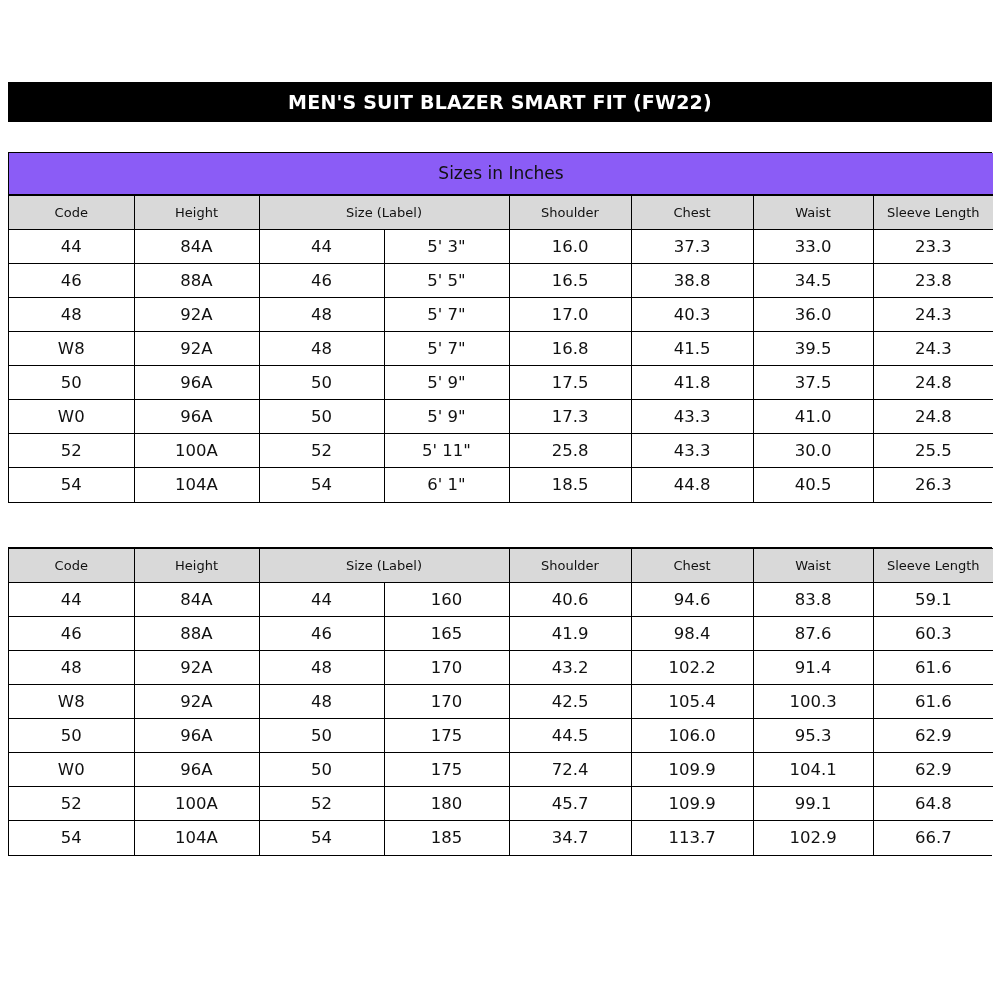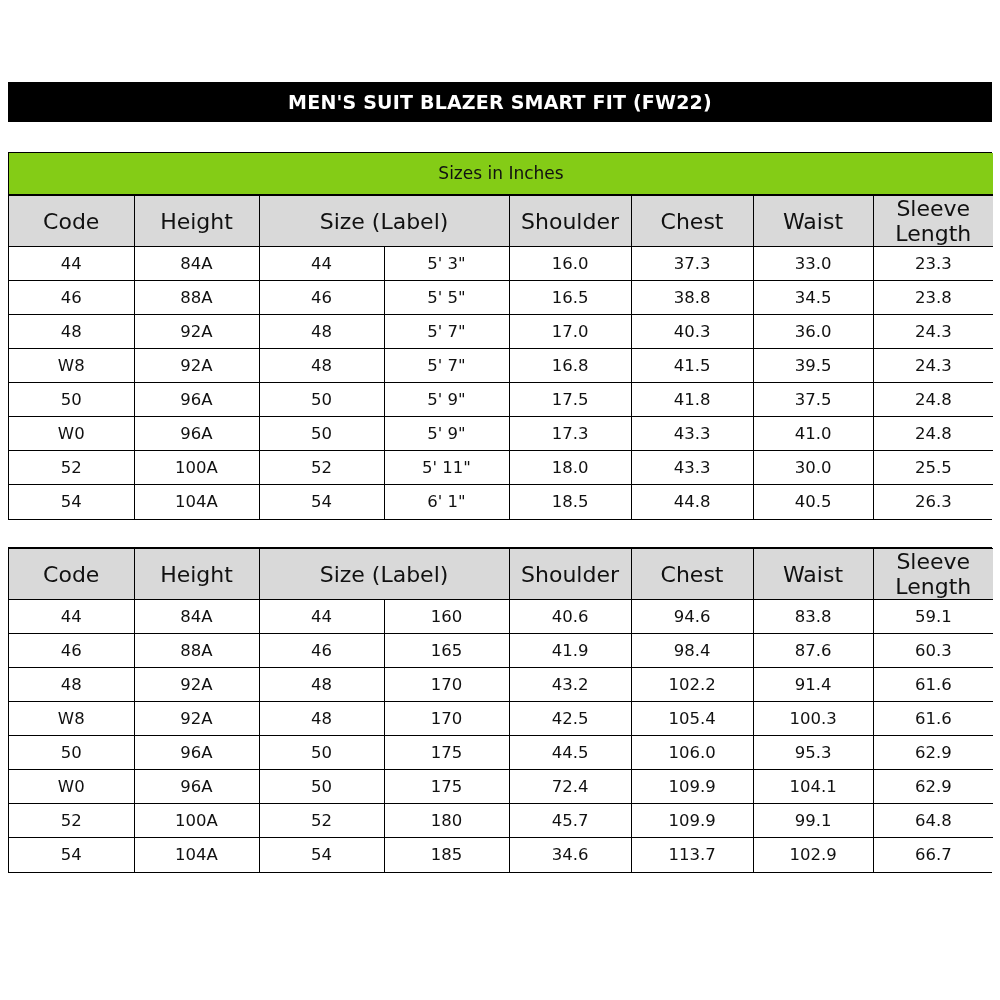--- a/index.html
+++ b/index.html
@@ -57,36 +57,36 @@
   table.size-table {
     border-collapse: collapse;
     width: 100%;
     table-layout: fixed;
   }
   table.size-table caption {
     caption-side: top;
     font-size: 17px;
     padding: 10px 0 11px 0;
     border-bottom: 1.2px solid #000000;
-    background: #84cc16;
+    background: #8b5cf6;
     color: #111111;
   }
   table.size-table th,
   table.size-table td {
     border: 1.2px solid #000000;
     text-align: center;
     font-size: 16.5px;
     height: 34px;
     padding: 0 2px;
     box-sizing: border-box;
   }
   table.size-table thead th {
     background: #d9d9d9;
     font-weight: normal;
-    font-size: 22px;
+    font-size: 13px;
   }
   table.size-table tbody td {
     background: #ffffff;
   }
   
   table.size-table tr > *:first-child { border-left: none; }
   table.size-table tr > *:last-child { border-right: none; }
   table.size-table tbody tr:last-child > * { border-bottom: none; }
 
   
@@ -191,21 +191,21 @@
           <td>17.3</td>
           <td>43.3</td>
           <td>41.0</td>
           <td>24.8</td>
         </tr>
         <tr>
           <td>52</td>
           <td>100A</td>
           <td>52</td>
           <td>5' 11"</td>
-          <td>18.0</td>
+          <td>25.8</td>
           <td>43.3</td>
           <td>30.0</td>
           <td>25.5</td>
         </tr>
         <tr>
           <td>54</td>
           <td>104A</td>
           <td>54</td>
           <td>6' 1"</td>
           <td>18.5</td>
@@ -309,21 +309,21 @@
           <td>45.7</td>
           <td>109.9</td>
           <td>99.1</td>
           <td>64.8</td>
         </tr>
         <tr>
           <td>54</td>
           <td>104A</td>
           <td>54</td>
           <td>185</td>
-          <td>34.6</td>
+          <td>34.7</td>
           <td>113.7</td>
           <td>102.9</td>
           <td>66.7</td>
         </tr>
       </tbody>
     </table>
   </div>
 
 </div>
 

